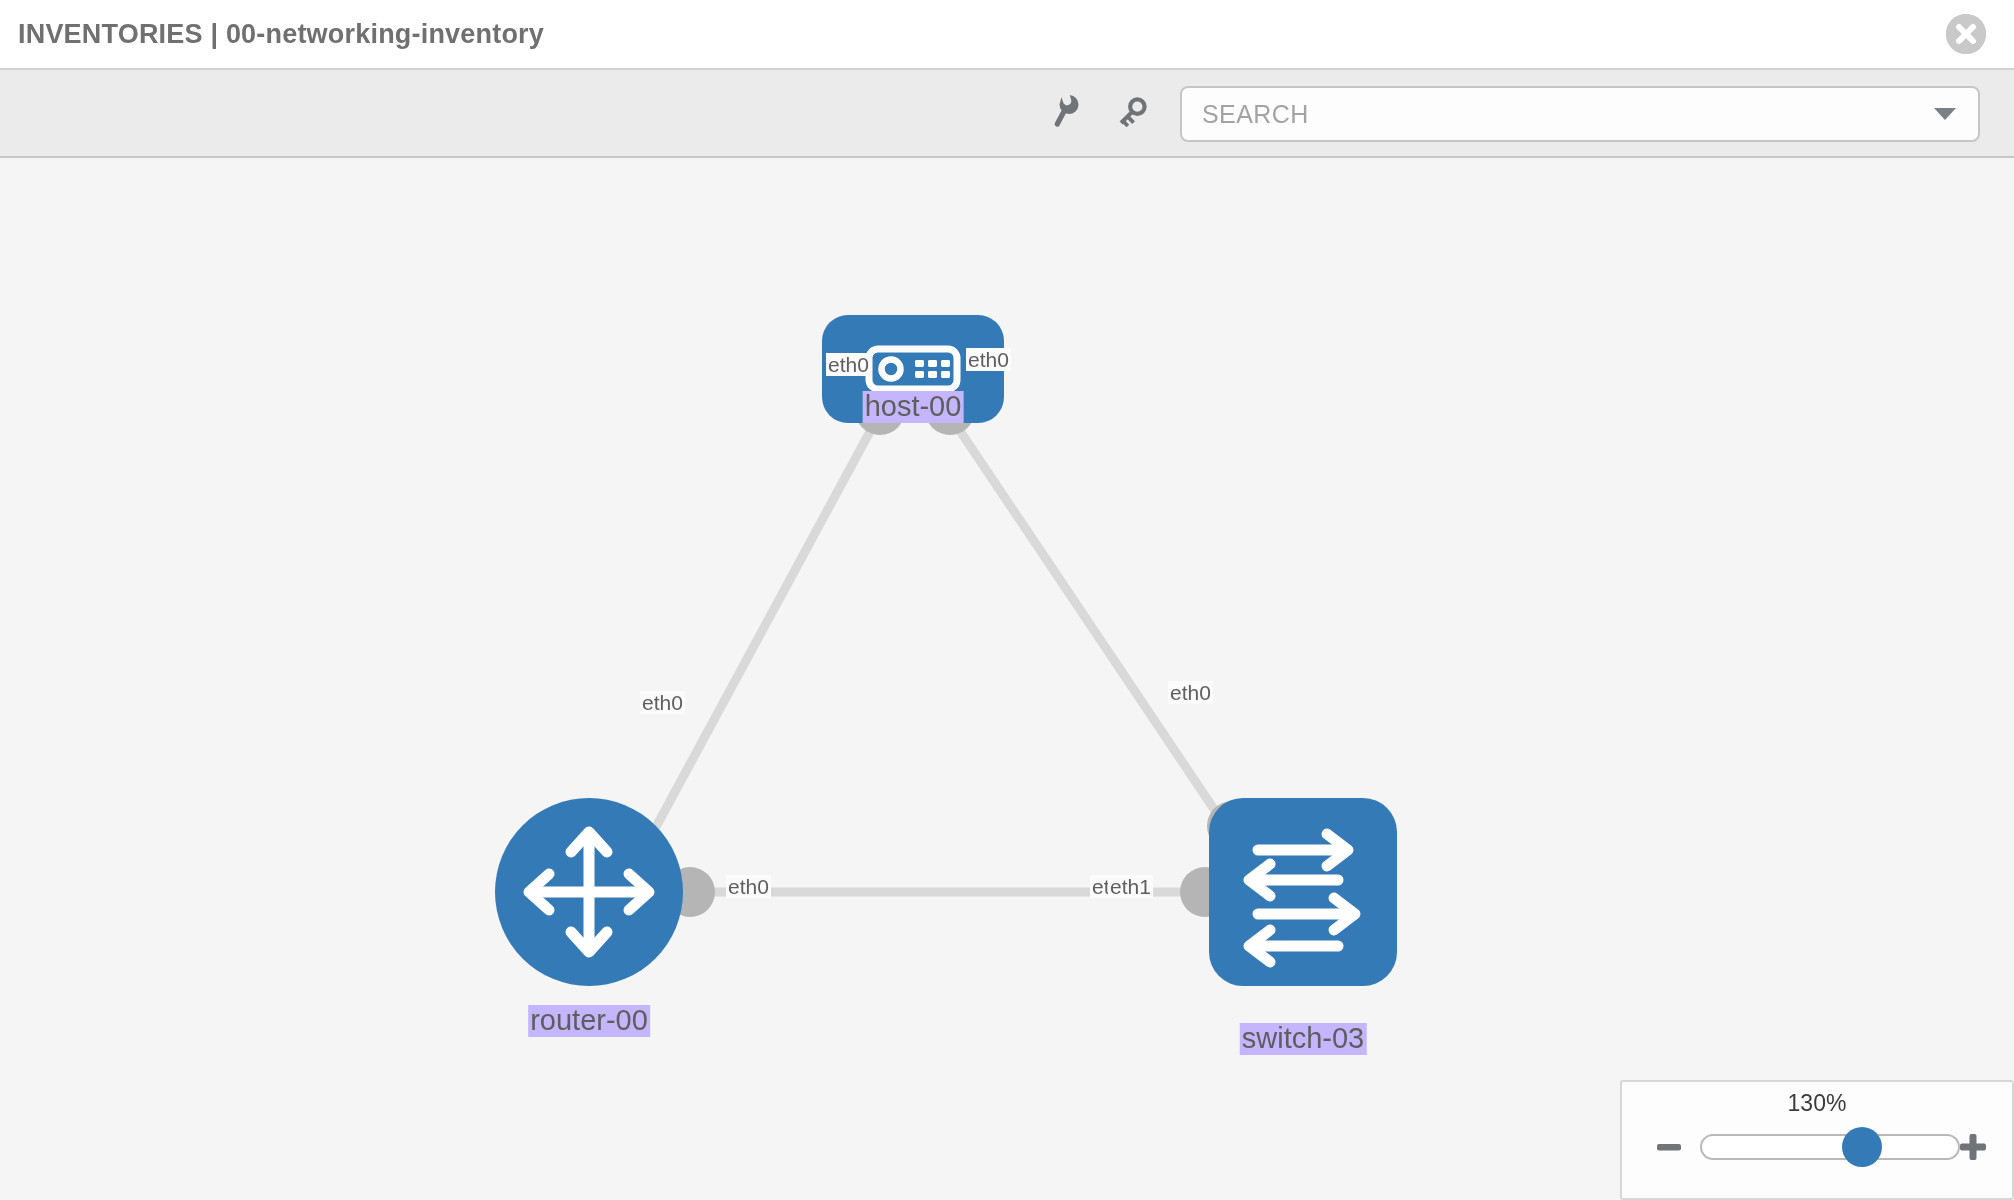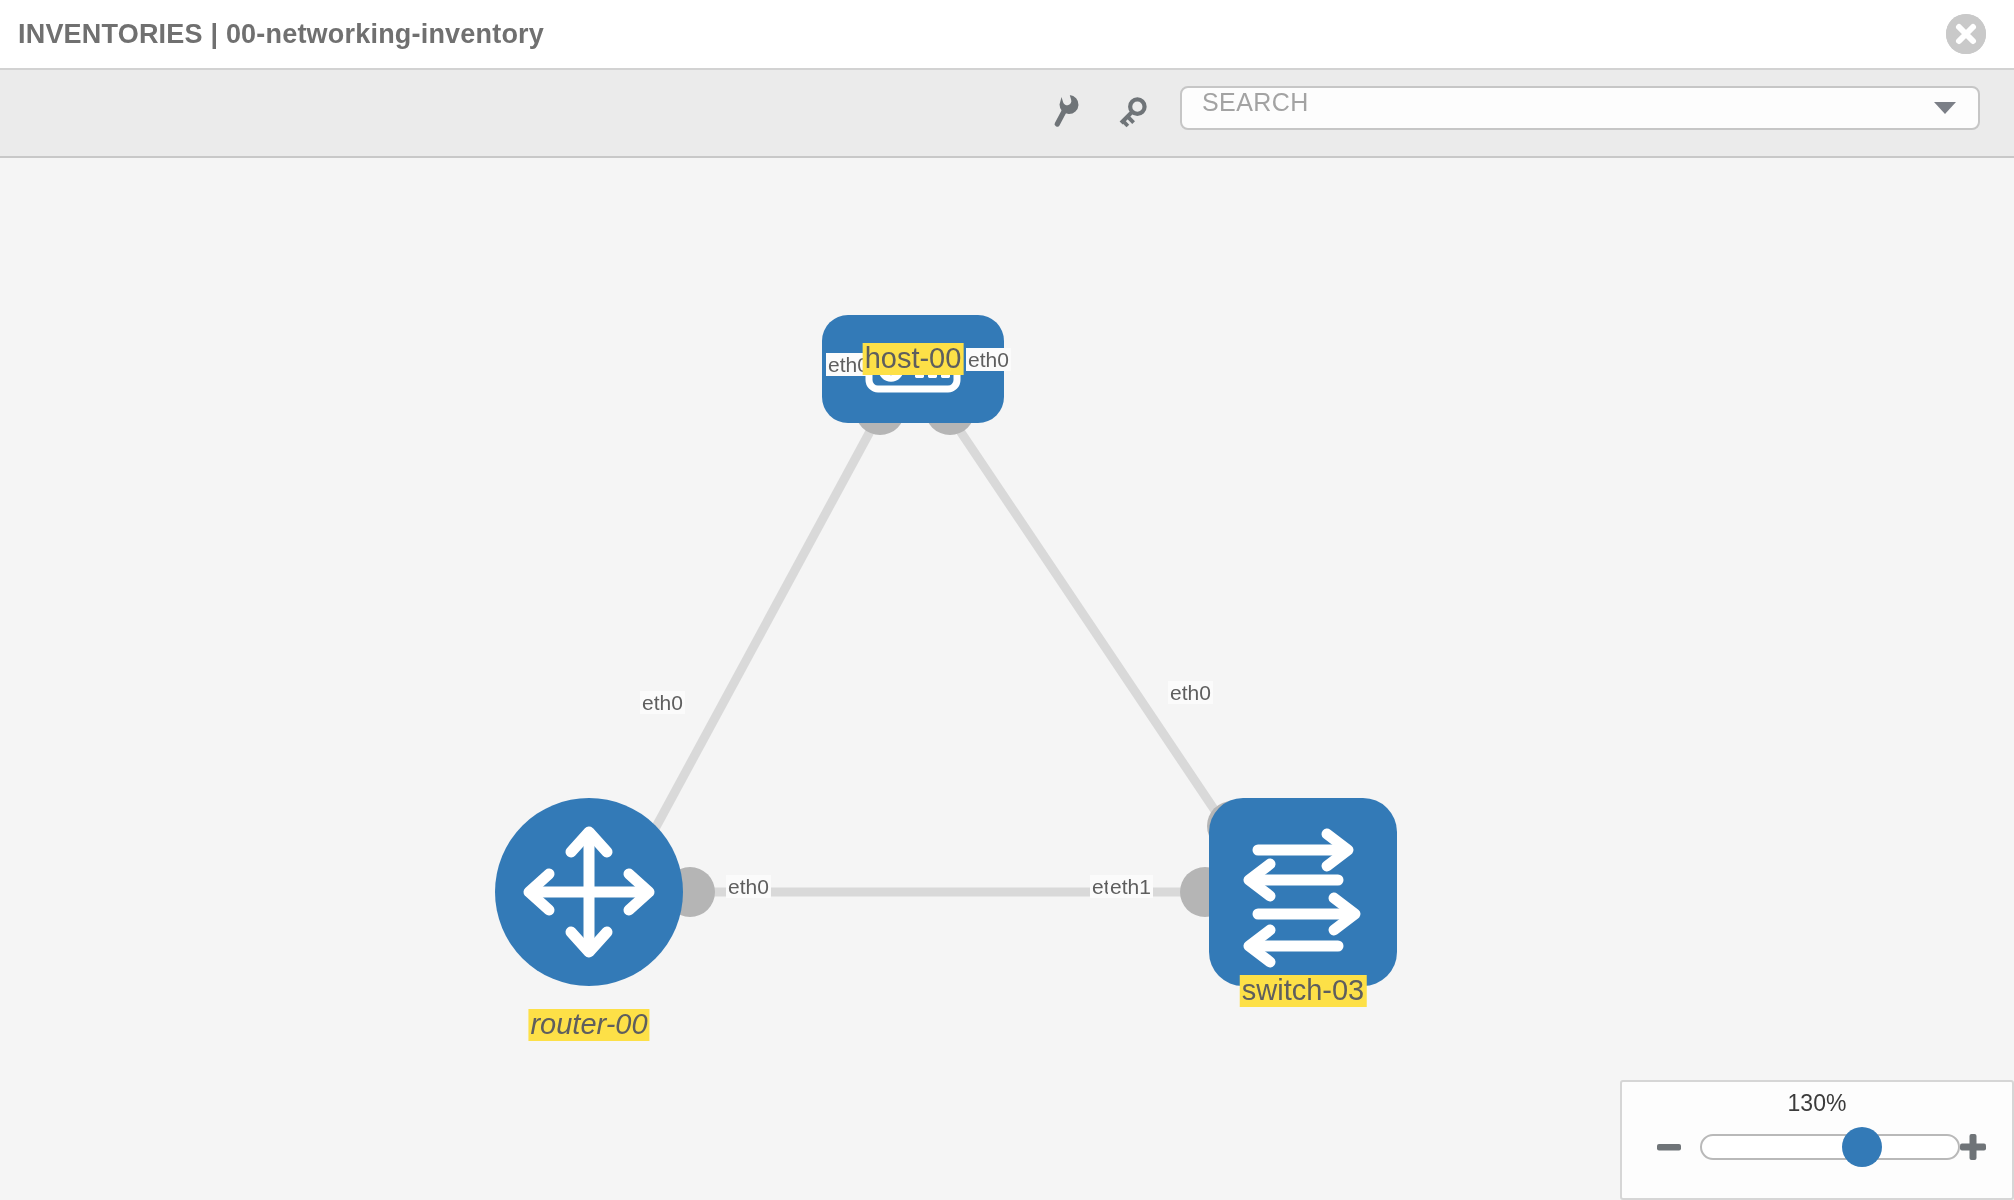--- a/index.html
+++ b/index.html
@@ -97,26 +97,26 @@
     align-items: center;
     justify-content: center;
     cursor: pointer;
   }
   .tool-icon.wrench { left: 1040px; }
   .tool-icon.key    { left: 1108px; }
 
   .search-box {
     position: absolute;
     left: 1180px; top: 16px;
-    width: 800px; height: 44px;
+    width: 800px; height: 56px;
     background: #fdfdfd;
     border: 2px solid #c6c6c6;
     border-radius: 8px;
     display: flex;
-    align-items: flex-start;
+    align-items: center;
     cursor: text;
   }
   .search-box .search-label {
     margin-left: 20px;
     font-size: 25px;
     color: #a3a3a3;
     letter-spacing: 0.4px;
   }
 
   
@@ -127,25 +127,26 @@
     background: #f5f5f5;
     overflow: hidden;
   }
   .canvas svg { position: absolute; left: 0; top: 0; }
 
   
   .node-label {
     position: absolute;
     font-size: 29px;
     color: #5e5e5e;
-    background: #fde047;
+    background: #c4b5fd;
     white-space: nowrap;
     transform: translateX(-50%);
     padding: 0 2px;
     line-height: 1.1;
+    margin-top: 48px;
   }
   .iface-label {
     position: absolute;
     font-size: 21px;
     color: #5e5e5e;
     background: #fbfbfb;
     white-space: nowrap;
     padding: 0 2px;
     line-height: 1.1;
   }
@@ -314,21 +315,21 @@
     <div class="iface-label" style="left:1168px; top:523px;">eth0</div>
 
     <div class="iface-label" style="left:726px; top:717px;">eth0</div>
 
     <div class="iface-label" style="left:1090px; top:717px;">eth1</div>
 
     <div class="iface-label" style="left:1108px; top:717px;">eth1</div>
 
     <div class="node-label" style="left:913px; top:185px;">host-00</div>
 
-    <div class="node-label" style="left:589px; top:851px;font-style:italic;">router-00</div>
+    <div class="node-label" style="left:589px; top:799px;">router-00</div>
 
     <div class="node-label" style="left:1303px; top:817px;">switch-03</div>
 
   </div>
 
   <div class="zoom-panel">
     <div class="zoom-value">130%</div>
 
     <div class="zoom-minus">
       <svg width="30" height="30" viewBox="0 0 30 30">

